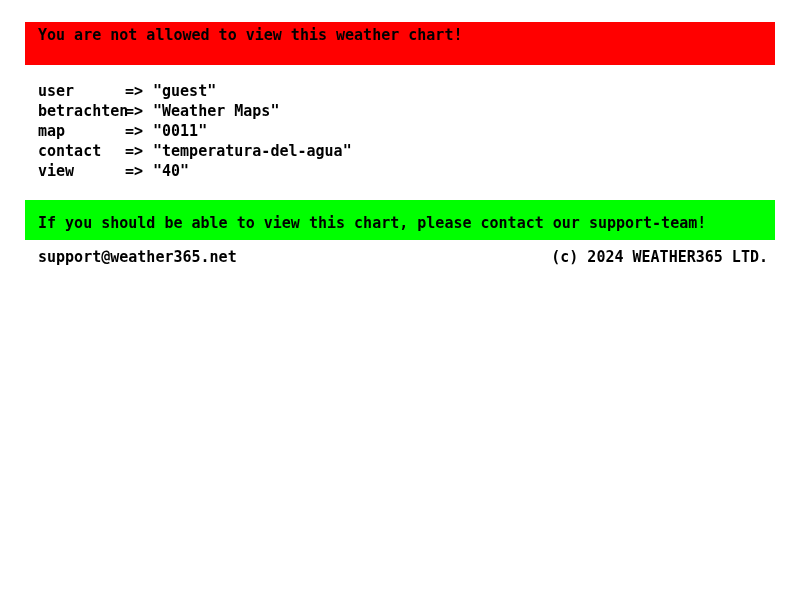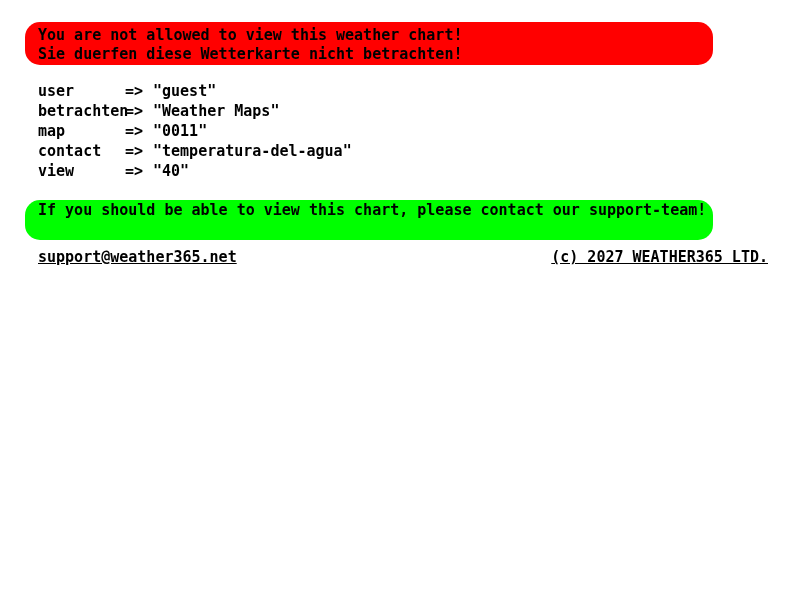--- a/index.html
+++ b/index.html
@@ -13,37 +13,36 @@
     position: relative;
     overflow: hidden;
     font-family: "DejaVu Sans Mono", "Liberation Mono", monospace;
     font-weight: bold;
     font-size: 15px;
     color: #000000;
   }
   .banner {
     position: absolute;
     left: 25px;
-    width: 688px;
+    width: 750px;
     padding-left: 13px;
     line-height: 19px;
     box-sizing: border-box;
     overflow: hidden;
-    border-radius: 15px;
   }
   .banner-error {
     top: 22px;
     height: 43px;
     padding-top: 4px;
     background: #ff0000;
   }
   .banner-info {
     top: 200px;
     height: 40px;
-    padding-top: 1px;
+    padding-top: 14px;
     background: #00ff00;
   }
   .banner div { white-space: pre; }
   .params {
     position: absolute;
     left: 38px;
     top: 81px;
     line-height: 20px;
   }
   .param-row { display: flex; }
@@ -52,28 +51,27 @@
   .param-value { white-space: pre; }
   .footer {
     position: absolute;
     left: 38px;
     top: 247px;
     width: 730px;
     line-height: 20px;
     display: flex;
     justify-content: space-between;
   }
-  .footer span { white-space: pre; text-decoration: underline; }
+  .footer span { white-space: pre; }
 </style>
 </head>
 <body>
 
 <div class="banner banner-error">
   <div>You are not allowed to view this weather chart!</div>
-  <div>Sie duerfen diese Wetterkarte nicht betrachten!</div>
 </div>
 
 <div class="params">
   <div class="param-row">
     <span class="param-key">user</span>
       <span class="param-arrow">=&gt;</span>
       <span class="param-value">"guest"</span>
   </div>
   <div class="param-row">
     <span class="param-key">betrachten</span>
@@ -96,14 +94,14 @@
       <span class="param-value">"40"</span>
   </div>
 </div>
 
 <div class="banner banner-info">
   <div>If you should be able to view this chart, please contact our support-team!</div>
 </div>
 
 <div class="footer">
   <span>support@weather365.net</span>
-  <span>(c) 2027 WEATHER365 LTD.</span>
+  <span>(c) 2024 WEATHER365 LTD.</span>
 </div>
 
 </body></html>

